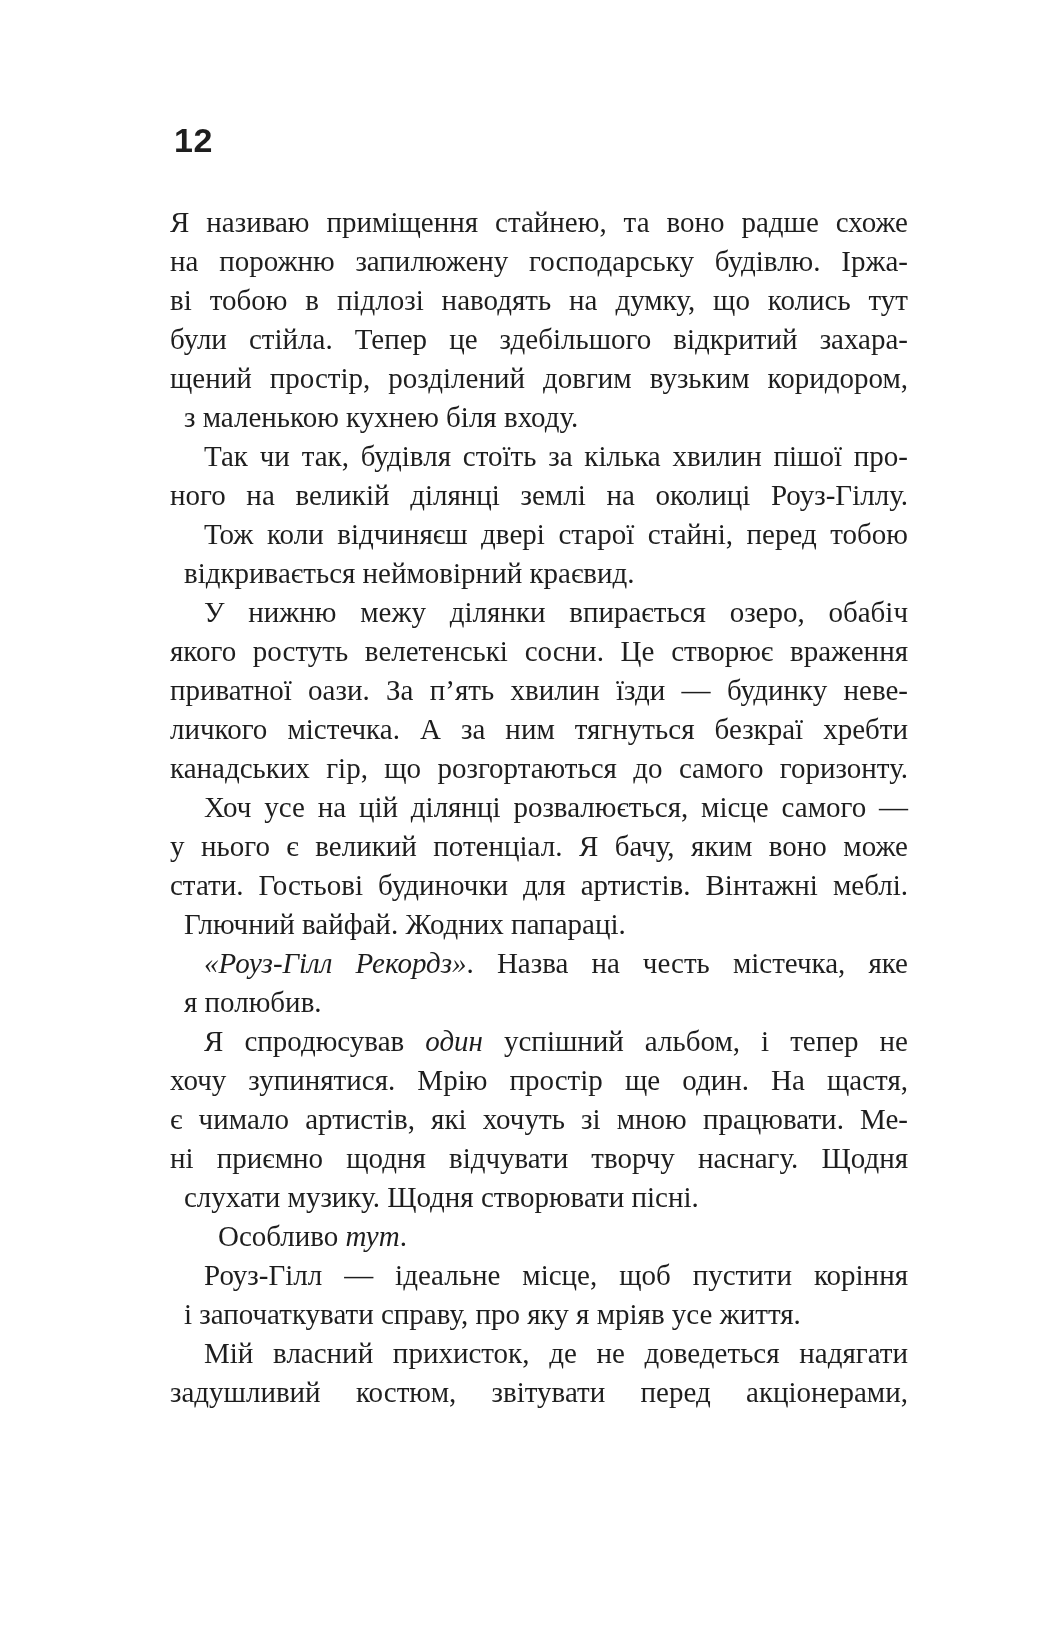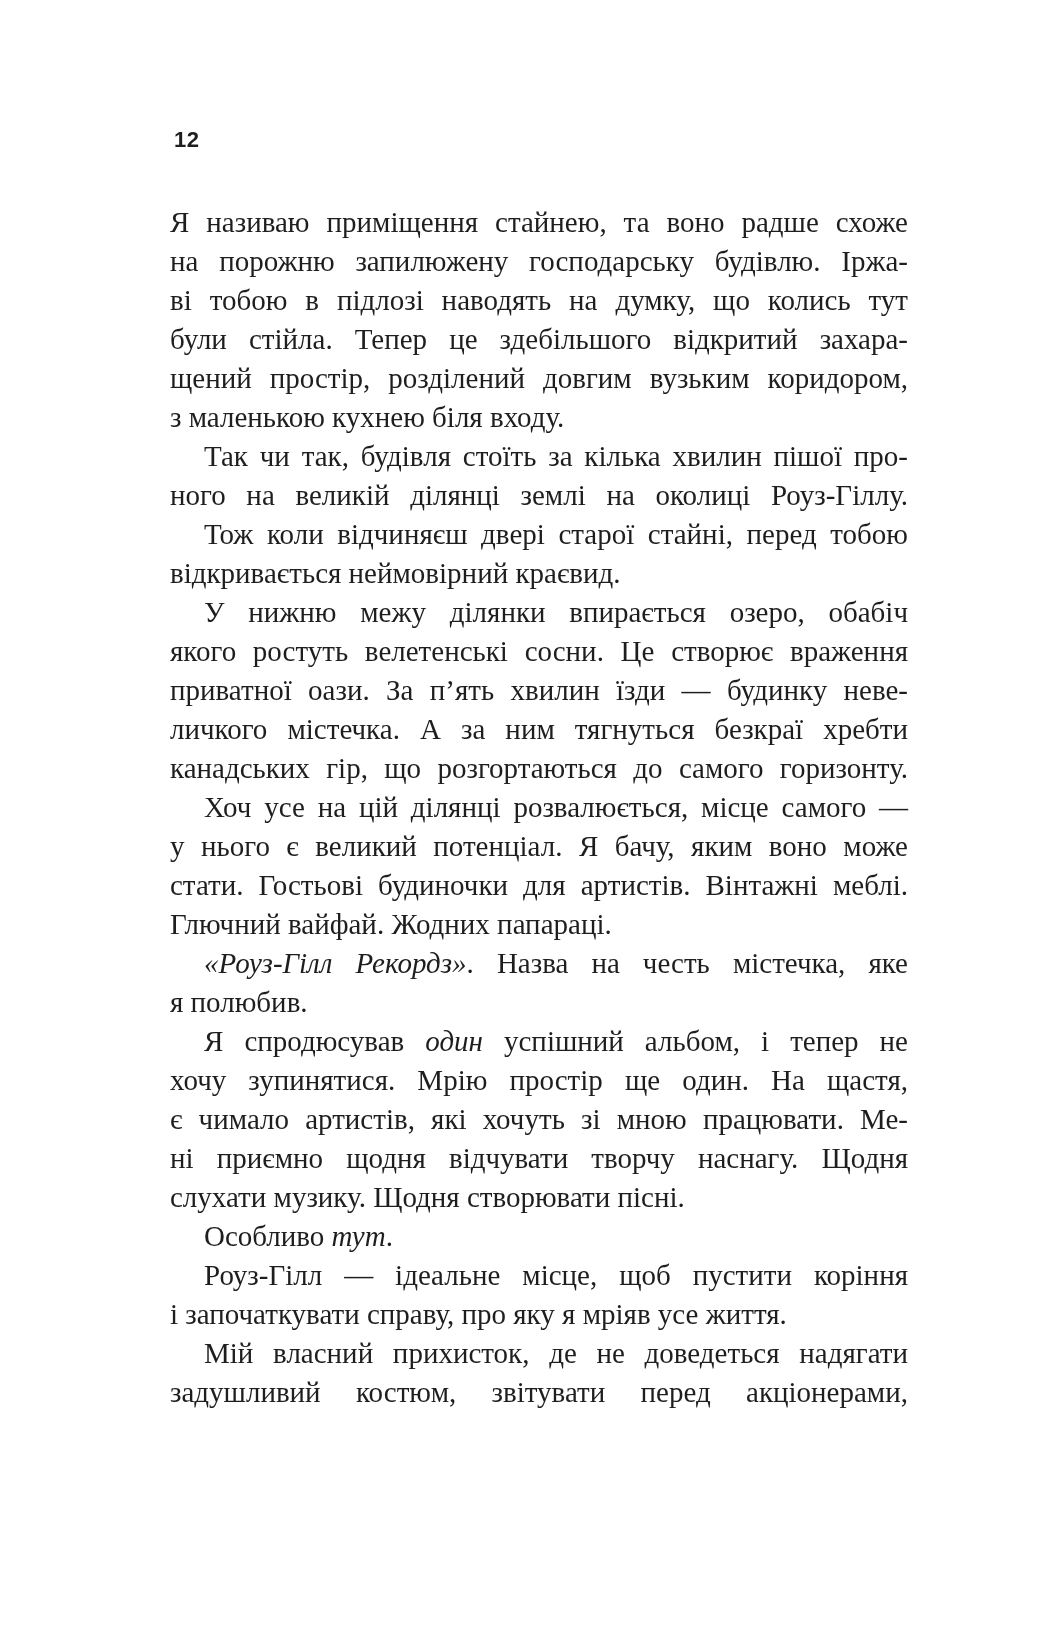--- a/index.html
+++ b/index.html
@@ -17,21 +17,21 @@
     width: 1040px;
     height: 1630px;
     background: #ffffff;
   }
   .page-number {
     position: absolute;
     left: 174px;
     top: 126px;
     font-family: "Liberation Sans", "DejaVu Sans", sans-serif;
     font-weight: 600;
-    font-size: 22px;
+    font-size: 34px;
     line-height: 28px;
     color: #1e1e1e;
     letter-spacing: 0.5px;
   }
   .text-block {
     position: absolute;
     left: 170px;
     top: 203px;
     width: 738px;
     font-family: "Liberation Serif", "DejaVu Serif", serif;
@@ -44,20 +44,21 @@
     padding: 0;
     font-family: Liberation Serif, serif;
   }
   .line {
     text-align: justify;
     text-align-last: justify;
     white-space: normal;
   }
   .line.last {
     text-align-last: left;
+    margin-left: 14px;
   }
   .line.indent {
     text-indent: 34px;
   }
   .italic {
     font-style: italic;
   }
 </style>
 </head>
 <body>

